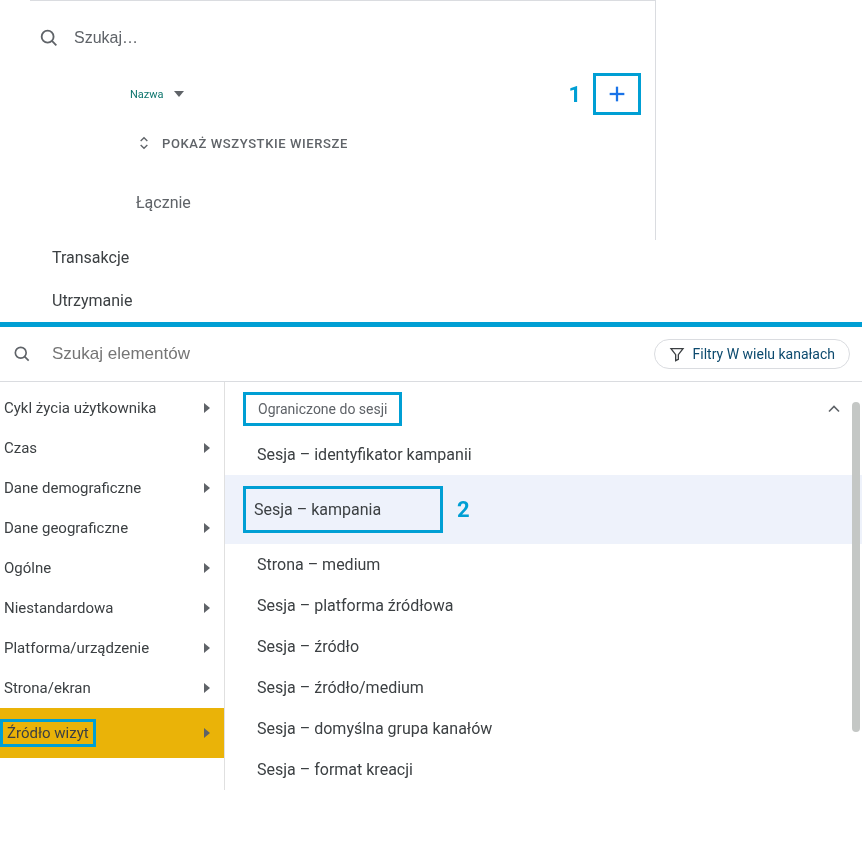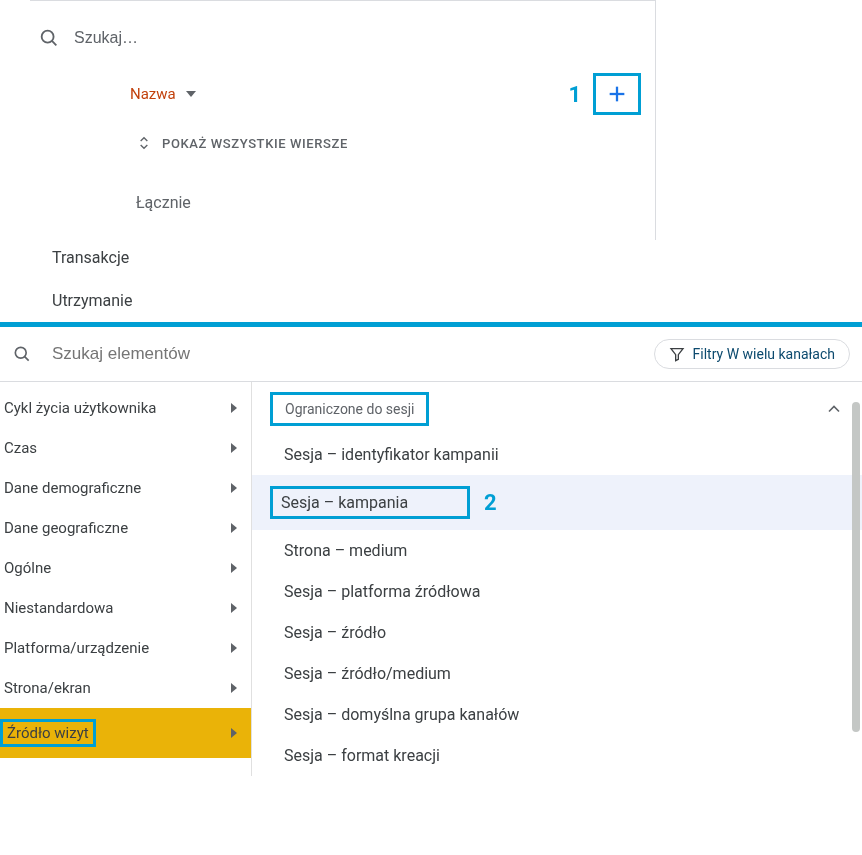--- a/index.html
+++ b/index.html
@@ -37,22 +37,22 @@
   .header-row {
     display: flex;
     align-items: center;
     justify-content: space-between;
     padding: 10px 14px 10px 100px;
   }
   .name-drop {
     display: flex;
     align-items: center;
     gap: 10px;
-    color: #c2410c;
-    font-size: 15px;
+    color: #0f766e;
+    font-size: 11px;
   }
   .arrow-down-sm {
     width: 0; height: 0;
     border-left: 5px solid transparent;
     border-right: 5px solid transparent;
     border-top: 6px solid #5f6368;
   }
   .plus-area {
     display: flex;
     align-items: center;
@@ -136,21 +136,21 @@
     color: #0c4a6e;
     cursor: pointer;
   }
   .funnel-icon { width: 16px; height: 16px; color: #3c4043; }
 
   
   .cols {
     display: flex;
   }
   .sidebar {
-    width: 252px;
+    width: 225px;
     border-right: 1px solid #e0e0e0;
     padding-top: 6px;
   }
   .sidebar-item {
     display: flex;
     align-items: center;
     justify-content: space-between;
     padding: 11px 14px 11px 4px;
     font-size: 15px;
     color: #3c4043;
@@ -202,21 +202,21 @@
   }
   .opt.hl {
     background: #eef2fb;
     display: flex;
     align-items: center;
     gap: 14px;
     padding-left: 18px;
   }
   .hl-box {
     border: 3px solid #009fd4;
-    padding: 4px 8px;
+    padding: 11px 8px;
     min-width: 200px;
   }
   .num-2 {
     color: #009fd4;
     font-weight: 700;
     font-size: 22px;
   }
   .scrollbar-fake {
     position: absolute;
     right: 2px;

